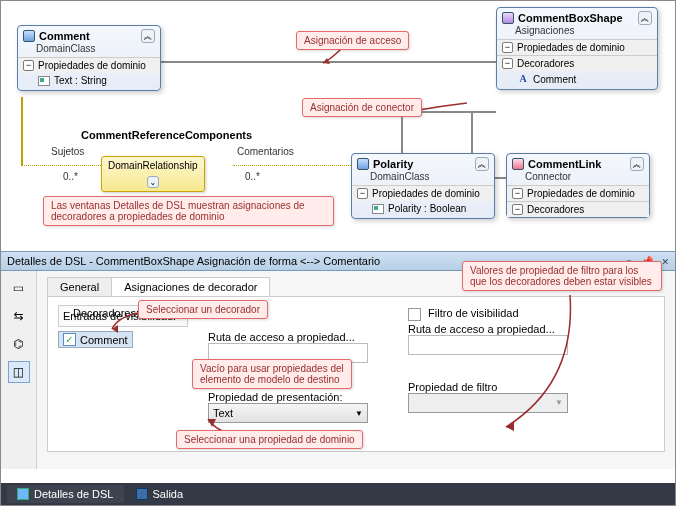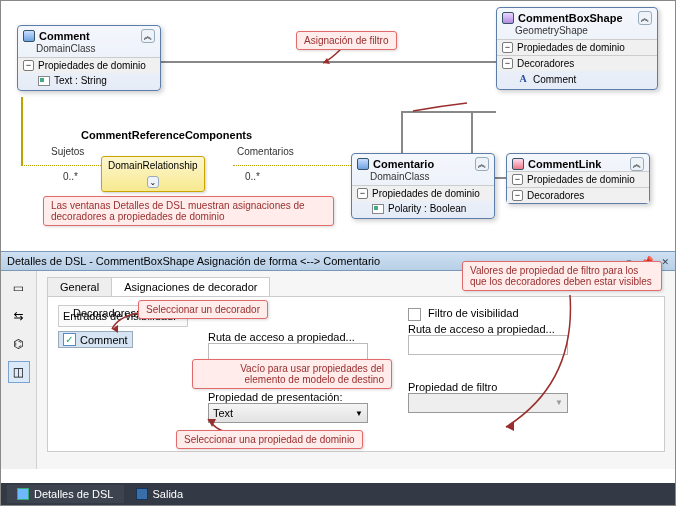--- a/index.html
+++ b/index.html
@@ -304,39 +304,39 @@
     </div>
   </div>
 
   <div class="box" style="left:495px;top:6px;width:162px;">
     <div class="box-header">
       <span class="class-icon" style="background:linear-gradient(#e8d6ff,#b58be0);"></span>
       <span class="box-title">CommentBoxShape</span>
       <span style="flex:1"></span>
       <span class="chev">︽</span>
     </div>
-    <div class="box-sub">GeometryShape</div>
+    <div class="box-sub">Asignaciones</div>
     <div class="box-section">
       <span class="toggle">−</span>
       <span>Propiedades de dominio</span>
     </div>
     <div class="box-section">
       <span class="toggle">−</span>
       <span>Decoradores</span>
     </div>
     <div class="box-item">
       <span class="aicon">A</span>
       <span>Comment</span>
     </div>
   </div>
 
   <div class="box" style="left:350px;top:152px;width:144px;">
     <div class="box-header">
       <span class="class-icon"></span>
-      <span class="box-title">Comentario</span>
+      <span class="box-title">Polarity</span>
       <span style="flex:1"></span>
       <span class="chev">︽</span>
     </div>
     <div class="box-sub">DomainClass</div>
     <div class="box-section">
       <span class="toggle">−</span>
       <span>Propiedades de dominio</span>
     </div>
     <div class="box-item">
       <span class="prop-icon"></span>
@@ -344,41 +344,43 @@
     </div>
   </div>
 
   <div class="box" style="left:505px;top:152px;width:144px;">
     <div class="box-header">
       <span class="class-icon" style="background:linear-gradient(#fde,#e78);"></span>
       <span class="box-title">CommentLink</span>
       <span style="flex:1"></span>
       <span class="chev">︽</span>
     </div>
+    <div class="box-sub">Connector</div>
     <div class="box-section">
       <span class="toggle">−</span>
       <span>Propiedades de dominio</span>
     </div>
     <div class="box-section">
       <span class="toggle">−</span>
       <span>Decoradores</span>
     </div>
   </div>
 
   <div class="rel-title" style="left:80px;top:128px;">CommentReferenceComponents</div>
   <div class="lbl" style="left:50px;top:145px;">Sujetos</div>
   <div class="lbl" style="left:236px;top:145px;">Comentarios</div>
   <div class="lbl" style="left:62px;top:170px;">0..*</div>
   <div class="lbl" style="left:244px;top:170px;">0..*</div>
   <div class="rel-box" style="left:100px;top:155px;flex-direction:column;">
     <span>DomainRelationship</span>
     <span class="chev" style="width:12px;height:12px;font-size:8px;">⌄</span>
   </div>
 
-  <div class="callout" style="left:295px;top:30px;">Asignación de filtro</div>
+  <div class="callout" style="left:295px;top:30px;">Asignación de acceso</div>
+  <div class="callout" style="left:301px;top:97px;">Asignación de conector</div>
   <div class="callout" style="left:42px;top:195px;width:291px;">Las ventanas Detalles de DSL muestran asignaciones de decoradores a propiedades de dominio</div>
 
   <svg class="arrow-svg" style="left:320px;top:38px;" width="40" height="28">
       <path d="M20 10 Q10 20 2 24" stroke="#9a2e2e" stroke-width="1.5" fill="none"></path>
       <polygon points="2,24 6,19 9,25" fill="#9a2e2e"></polygon>
     </svg>
   <svg class="arrow-svg" style="left:410px;top:100px;" width="60" height="30">
       <path d="M2 10 Q30 5 56 2" stroke="#9a2e2e" stroke-width="1.5" fill="none"></path>
     </svg>
 </div>
@@ -437,21 +439,21 @@
           <span></span>
             <span class="tri">▼</span>
         </div>
       </div>
 
       <div class="col4">
         <div class="label">Entradas de visibilidad:</div>
       </div>
 
       <div class="callout" style="left:90px;top:3px;">Seleccionar un decorador</div>
-      <div class="callout" style="left:144px;top:62px;width:200px;text-align:right;">Vacío para usar propiedades del elemento de modelo de destino</div>
+      <div class="callout" style="left:144px;top:62px;width:160px;">Vacío para usar propiedades del elemento de modelo de destino</div>
       <div class="callout" style="left:128px;top:133px;">Seleccionar una propiedad de dominio</div>
       <div class="callout" style="right:2px;top:-36px;width:200px;">Valores de propiedad de filtro para los que los decoradores deben estar visibles</div>
 
       <svg class="arrow-svg" style="left:60px;top:14px;" width="40" height="24">
           <path d="M30 2 Q10 6 4 18" stroke="#9a2e2e" stroke-width="1.5" fill="none"></path>
           <polygon points="4,18 10,14 10,22" fill="#9a2e2e"></polygon>
         </svg>
       <svg class="arrow-svg" style="left:156px;top:118px;" width="34" height="22">
           <path d="M30 18 Q14 18 4 4" stroke="#9a2e2e" stroke-width="1.5" fill="none"></path>
           <polygon points="4,4 12,4 8,12" fill="#9a2e2e"></polygon>

